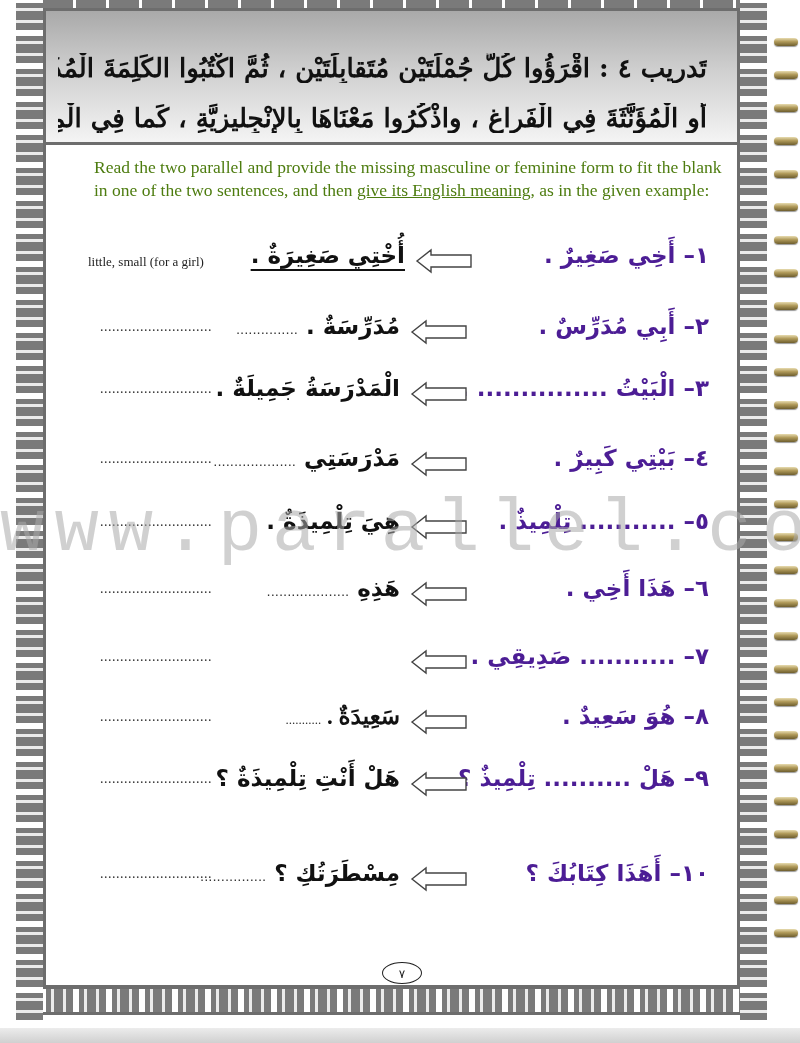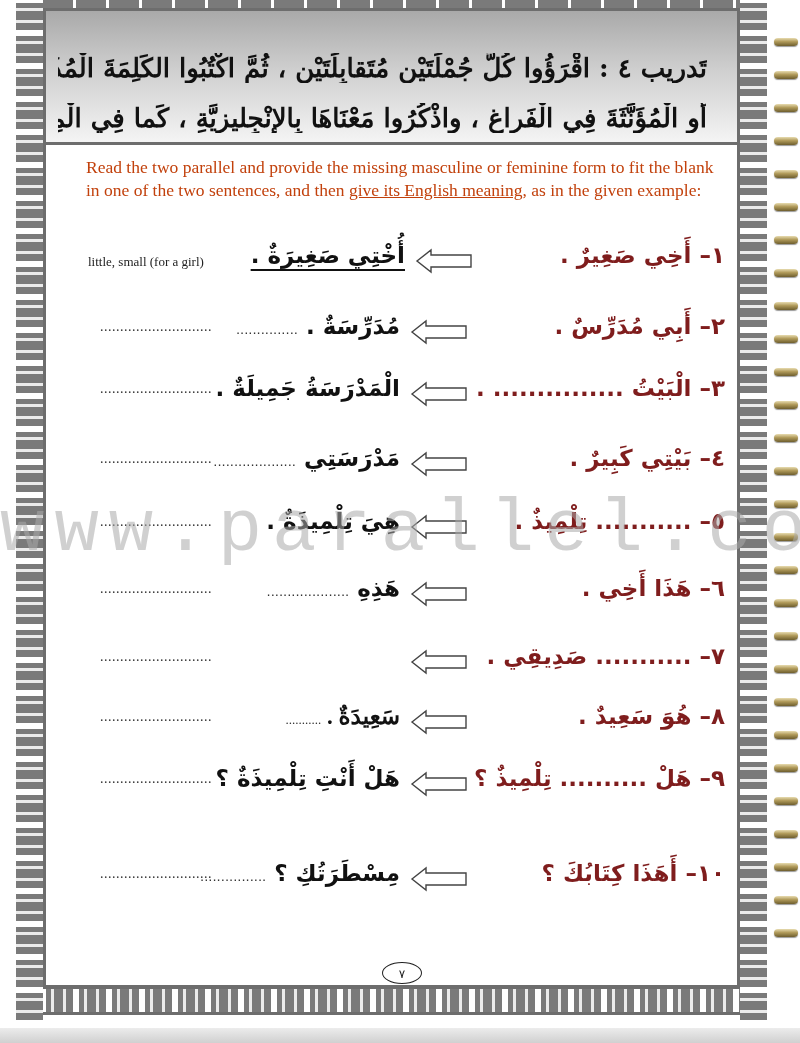--- a/index.html
+++ b/index.html
@@ -81,38 +81,38 @@
   .header-line {
     position:absolute; right:30px; left:12px;
     direction:rtl; text-align:right;
     font-family:"DejaVu Serif", serif; font-weight:bold;
     font-size:26px; color:#111; white-space:nowrap; overflow:hidden;
   }
   .hl1 { top:42px; }
   .hl2 { top:92px; }
   
   .instructions {
-    position:absolute; left:86px; top:156px; width:630px;
-    font-family:"Liberation Serif", serif; font-size:17.5px; line-height:23px; color:#c2410c;
+    position:absolute; left:94px; top:156px; width:630px;
+    font-family:"Liberation Serif", serif; font-size:17.5px; line-height:23px; color:#4d7c0f;
   }
   .instructions u { text-decoration:underline; }
   
   .row { position:absolute; left:60px; width:665px; height:40px; }
   .answer-en {
     position:absolute; left:28px; top:12px;
     font-family:"Liberation Serif", serif; font-size:13px; color:#222; white-space:nowrap;
   }
   .answer-dots {
     position:absolute; left:40px; top:6px; width:135px;
     font-family:"Liberation Serif", serif; font-size:14px; color:#333; letter-spacing:0.5px;
     white-space:nowrap; overflow:hidden;
   }
   .ar-right {
-    position:absolute; right:0; top:0; direction:rtl; text-align:right;
-    font-family:"DejaVu Sans", sans-serif; font-weight:bold; font-size:23px; color:#7f1d1d; white-space:nowrap;
+    position:absolute; right:16px; top:0; direction:rtl; text-align:right;
+    font-family:"DejaVu Sans", sans-serif; font-weight:bold; font-size:23px; color:#4c1d95; white-space:nowrap;
   }
   .ar-left {
     position:absolute; direction:rtl; text-align:right;
     font-family:"DejaVu Sans", sans-serif; font-weight:bold; font-size:23px; color:#111; white-space:nowrap;
   }
   .arrow {
     position:absolute; top:6px; width:58px; height:26px;
   }
   .fill-dots { font-weight:normal; font-size:13px; letter-spacing:0.5px; color:#333; }
   .under { text-decoration:underline; text-underline-offset:6px; }

